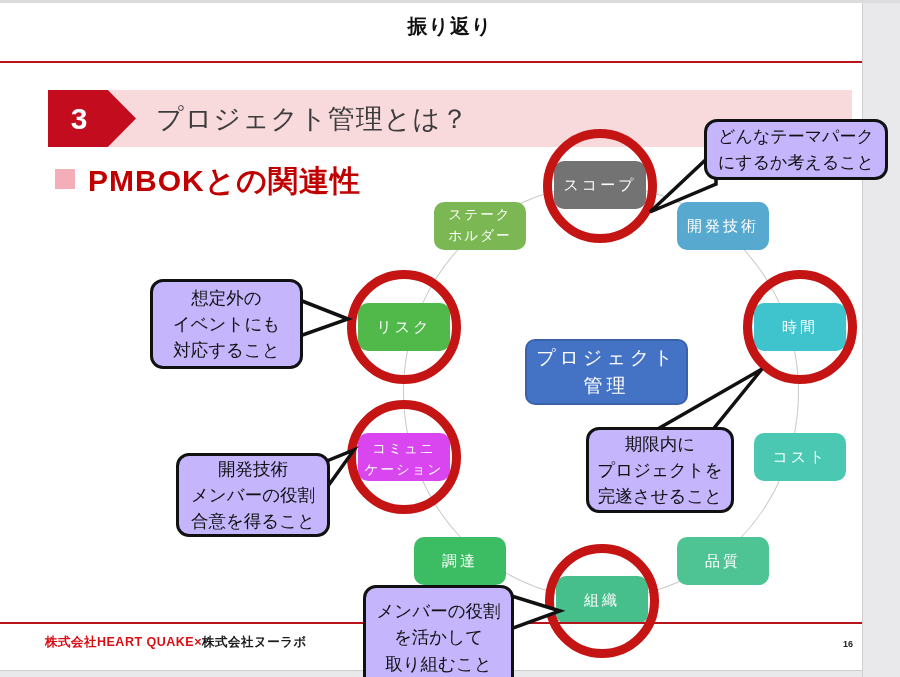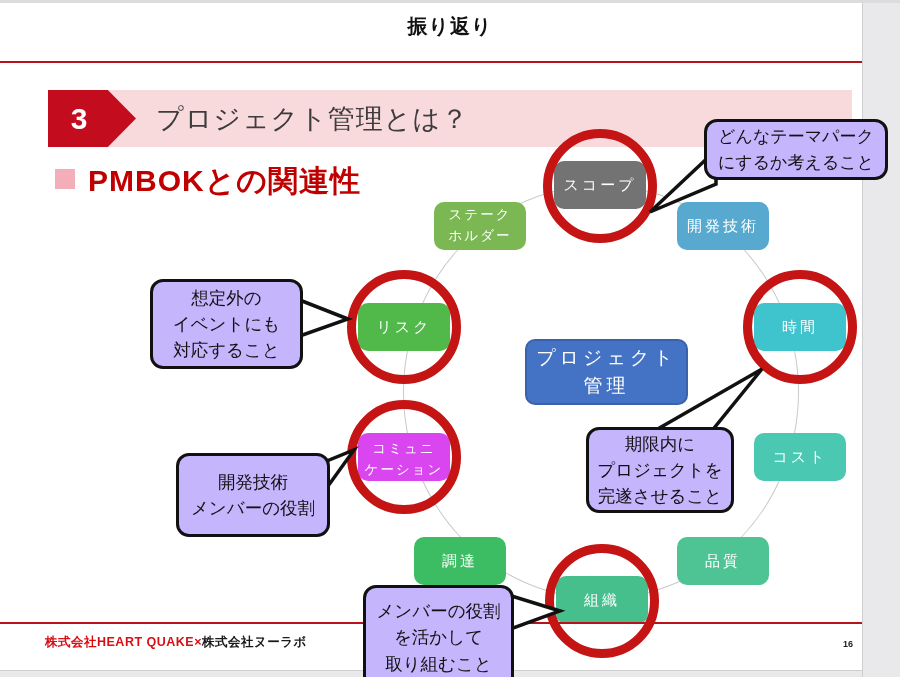--- a/index.html
+++ b/index.html
@@ -165,20 +165,21 @@
   <span>対応すること</span>
 </div>
 <div class="abs bubble b3">
   <span>期限内に</span>
   <span>プロジェクトを</span>
   <span>完遂させること</span>
 </div>
 <div class="abs bubble b4">
   <span>開発技術</span>
   <span>メンバーの役割</span>
+  <span>合意を得ること</span>
 </div>
 <div class="abs bubble b5">
   <span>メンバーの役割</span>
   <span>を活かして</span>
   <span>取り組むこと</span>
 </div>
 
 <div class="abs rule rule-bottom"></div>
 <div class="abs footer-credit">
   <span class="red">株式会社HEART QUAKE×</span><span class="black">株式会社ヌーラボ</span>

